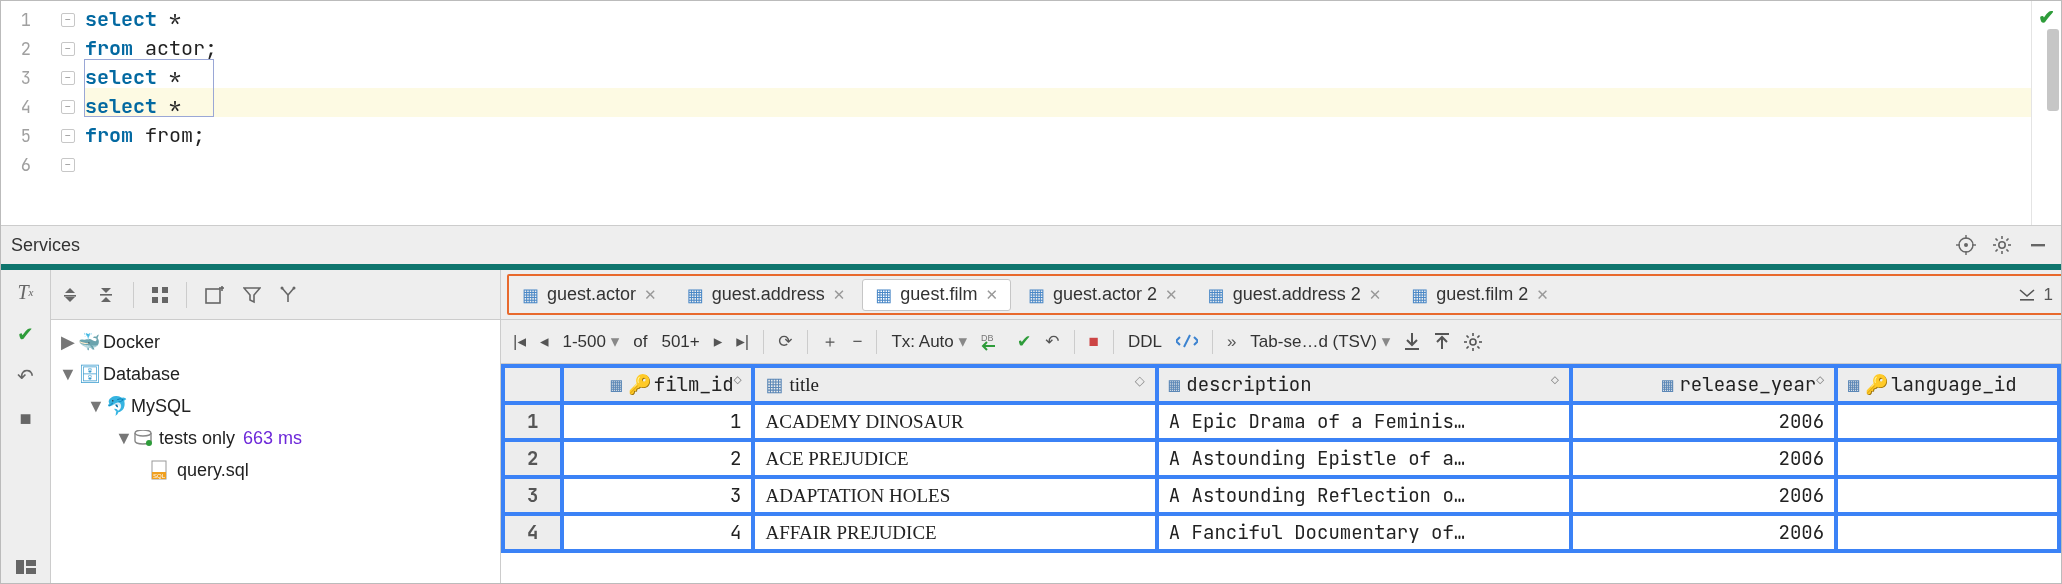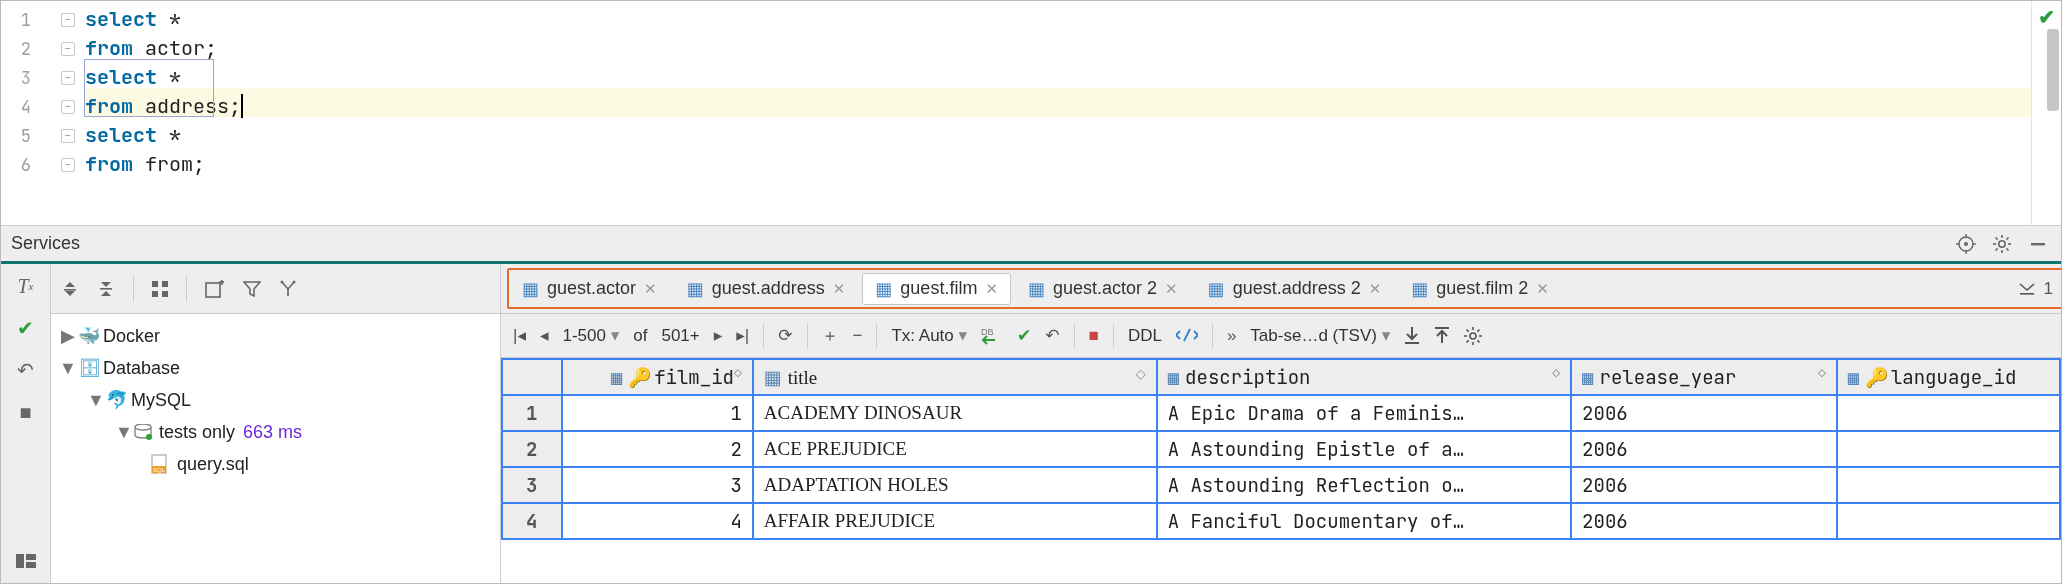--- a/index.html
+++ b/index.html
@@ -28,21 +28,21 @@
   .code-line { height:29px; line-height:29px; font-size:20px; white-space:pre; }
   .kw { color:#0369a1; font-weight:bold; }
   .hl-line { position:absolute; left:-84px; right:0; height:29px; background:#fdfae3; z-index:-1; }
   .sel-box { position:absolute; border:1px solid #9aa7d6; height:58px; }
   .caret { display:inline-block; width:2px; height:24px; background:#000; vertical-align:middle; margin-bottom:4px; }
   .right-gutter { width:30px; border-left:1px solid #e4e4e4; position:relative; }
   .check { position:absolute; top:4px; right:6px; color:#2e9c3a; font-size:20px; font-weight:bold; }
   .vscroll-thumb { position:absolute; right:2px; top:28px; width:12px; height:82px; background:#c6c6c6; border-radius:3px; }
   
   .services-bar {
-    height:38px; background:#eee; border-bottom:3px solid #0f766e;
+    height:44px; background:#eee; border-bottom:6px solid #0f766e;
     display:flex; align-items:center; padding:0 10px;
     font-size:18px; color:#333;
   }
   .services-bar .spacer { flex:1; }
   .ic-btn { width:26px; height:26px; display:inline-flex; align-items:center; justify-content:center; color:#555; margin-left:10px; cursor:pointer; }
   
   .services-body { display:flex; height:calc(584px - 225px - 38px); }
   .left-rail { width:50px; border-right:1px solid #ccc; background:#eee; display:flex; flex-direction:column; align-items:center; padding-top:10px; gap:18px; }
   .left-rail .ic { color:#666; font-size:20px; width:28px; height:24px; display:flex; align-items:center; justify-content:center; cursor:pointer; }
   .left-rail .ic.green { color:#2e9c3a; }
@@ -65,28 +65,28 @@
   .tab .close { color:#999; font-size:15px; }
   .tab-ic { color:#4a88c7; }
   .tabs-row .end { margin-left:auto; display:flex; align-items:center; gap:8px; color:#555; }
   .result-toolbar { height:44px; border-bottom:1px solid #ccc; background:#eee; display:flex; align-items:center; padding:0 12px; gap:14px; color:#555; font-size:17px; }
   .result-toolbar .sep { width:1px; height:24px; background:#ccc; }
   .result-toolbar .btn { cursor:pointer; display:inline-flex; align-items:center; gap:4px; }
   .result-toolbar .txt { color:#333; }
   
   .grid { flex:1; overflow:hidden; }
   .grid table { width:100%; border-collapse:collapse; font-size:19px; }
-  .grid th, .grid td { border:2px solid #3b82f6; padding:4px 10px; height:36px; text-align:left; white-space:nowrap; overflow:hidden; text-overflow:ellipsis; }
+  .grid th, .grid td { border:4px solid #3b82f6; padding:4px 10px; height:36px; text-align:left; white-space:nowrap; overflow:hidden; text-overflow:ellipsis; }
   .grid th { background:#ededed; font-weight:normal; color:#222; position:relative; }
   .grid .rownum { width:56px; text-align:center; background:#ededed; color:#555; font-weight:bold; }
   .grid th.rownum { background:#ededed; }
   .grid .col-id { width:180px; text-align:right; }
   .grid .col-title { width:380px;font-family:Liberation Serif, serif; }
   .grid .col-desc { width:390px; max-width:390px; }
-  .grid .col-year { width:250px; text-align:left; }
+  .grid .col-year { width:250px; text-align:right; }
   .grid .col-lang { width:210px; }
   .sort-ic { float:right; color:#888; font-size:13px; }
   .col-ic { color:#5b87b6; margin-right:6px; }
   .key-ic { color:#d6a21a; margin-right:2px; }
   svg { display:block; }
 </style>
 </head>
 <body>
 
 <div class="editor-wrap">
@@ -115,21 +115,20 @@
         <span class="lineno mono">6</span>
         <span class="fold-mark">−</span>
       </div>
   </div>
   <div class="code-area mono">
     <div class="sel-box" style="top:58px; left:-1px; width:130px;"></div>
     <div class="hl-line" style="top:87px;"></div>
     <div class="code-line"><span class="kw">select</span><span> *</span></div>
     <div class="code-line"><span class="kw">from</span><span> actor;</span></div>
     <div class="code-line"><span class="kw">select</span><span> *</span></div>
-    <div class="code-line"><span class="kw">from</span><span> address;</span><span class="caret"></span></div>
     <div class="code-line"><span class="kw">select</span><span> *</span></div>
     <div class="code-line"><span class="kw">from</span><span> from;</span></div>
   </div>
   <div class="right-gutter">
     <span class="check">✔</span>
     <div class="vscroll-thumb"></div>
   </div>
 </div>
 
 <div class="services-bar">

